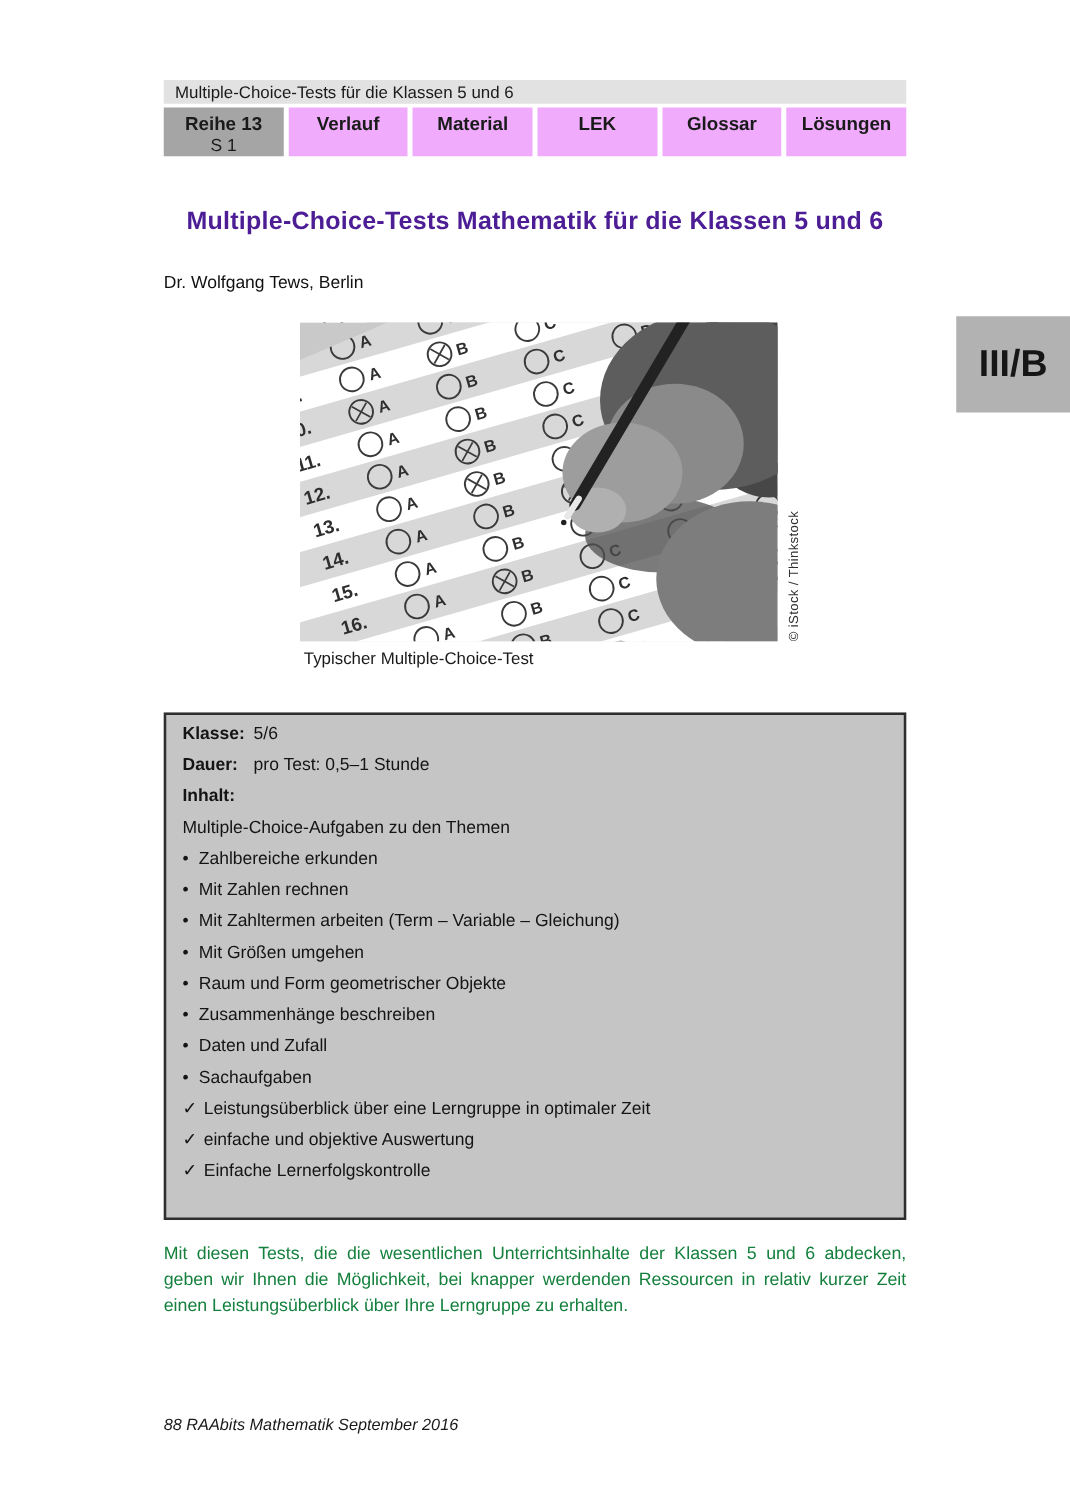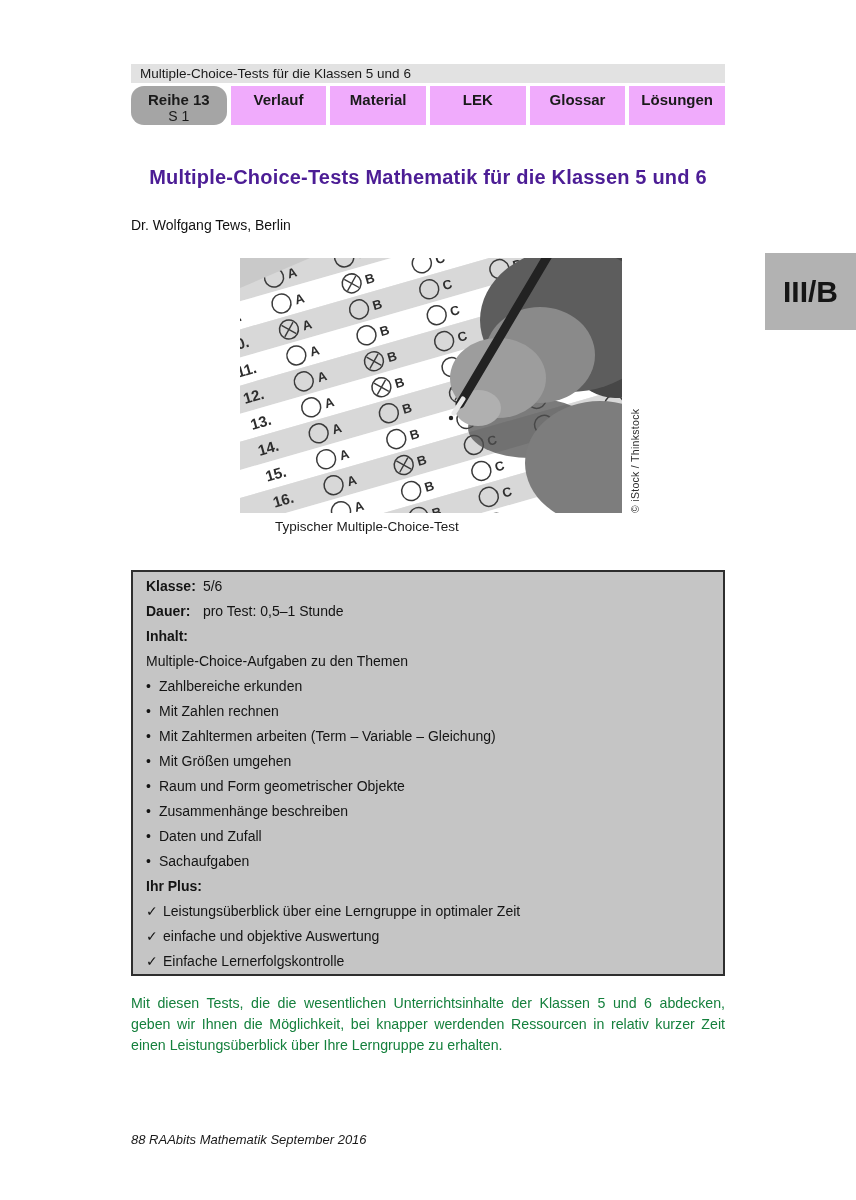--- a/index.html
+++ b/index.html
@@ -12,21 +12,21 @@
     position:absolute;left:131px;top:64px;width:594px;height:19px;
     background:#e2e2e2;font-size:13.5px;line-height:19px;padding-left:9px;
     box-sizing:border-box;color:#1a1a1a;
   }
   
   .tabs{position:absolute;left:131px;top:86px;width:594px;height:39px;display:flex;gap:4px;}
   .tab{
     flex:1 1 0;background:#f0abfc;text-align:center;padding-top:5px;box-sizing:border-box;
     font-size:15px;font-weight:bold;line-height:17px;color:#1a1a1a;
   }
-  .tab.active{background:#a5a5a5;border-radius:13px;}
+  .tab.active{background:#a5a5a5;}
   .tab .sub{font-weight:normal;font-size:14px;}
   
   .title{
     position:absolute;left:131px;top:166px;width:594px;text-align:center;
     font-size:20px;font-weight:bold;margin:0;color:#4c1d95;letter-spacing:0.2px;
   }
   .author{position:absolute;left:131px;top:217px;width:594px;text-align:left;font-size:14px;}
   
   .section-box{
     position:absolute;left:765px;top:253px;width:91px;height:77px;background:#b2b2b2;
@@ -34,21 +34,21 @@
     font-size:30px;font-weight:bold;color:#161616;
   }
   
   .photo{position:absolute;left:240px;top:258px;width:382px;height:255px;background:#e9e9e9;}
   .photo svg{display:block;width:382px;height:255px;}
   .photo-credit{
     position:absolute;left:629px;top:513px;width:122px;
     transform:rotate(-90deg);transform-origin:0 0;
     font-size:10.5px;color:#2e2e2e;white-space:nowrap;letter-spacing:0.3px;
   }
-  .caption{position:absolute;left:243px;top:519px;font-size:13.5px;color:#1a1a1a;margin-left:32px;}
+  .caption{position:absolute;left:243px;top:519px;font-size:13.5px;color:#1a1a1a;}
   
   .info-box{
     position:absolute;left:131px;top:570px;width:590px;height:400px;
     background:#c5c5c5;border:2px solid #2e2e2e;box-sizing:content-box;
     padding:2px 0 0 0;font-size:14px;color:#141414;
   }
   .info-box p{margin:0;line-height:25px;padding-left:13px;padding-right:29px;}
   .lbl{font-weight:bold;display:inline-block;min-width:53px;}
   .b{font-weight:bold;}
   .mark{display:inline-block;width:13px;}
@@ -301,21 +301,20 @@
     <p class="b">Inhalt:</p>
     <p>Multiple-Choice-Aufgaben zu den Themen</p>
     <p><span class="mark">•</span><span>Zahlbereiche erkunden</span></p>
     <p><span class="mark">•</span><span>Mit Zahlen rechnen</span></p>
     <p><span class="mark">•</span><span>Mit Zahltermen arbeiten (Term – Variable – Gleichung)</span></p>
     <p><span class="mark">•</span><span>Mit Größen umgehen</span></p>
     <p><span class="mark">•</span><span>Raum und Form geometrischer Objekte</span></p>
     <p><span class="mark">•</span><span>Zusammenhänge beschreiben</span></p>
     <p><span class="mark">•</span><span>Daten und Zufall</span></p>
     <p><span class="mark">•</span><span>Sachaufgaben</span></p>
-    <p class="b">Ihr Plus:</p>
     <p><span class="check">✓</span><span>Leistungsüberblick über eine Lerngruppe in optimaler Zeit</span></p>
     <p><span class="check">✓</span><span>einfache und objektive Auswertung</span></p>
     <p><span class="check">✓</span><span>Einfache Lernerfolgskontrolle</span></p>
   </div>
 
   <p class="bodytext">Mit diesen Tests, die die wesentlichen Unterrichtsinhalte der Klassen 5 und 6 abdecken, geben wir Ihnen die Möglichkeit, bei knapper werdenden Ressourcen in relativ kurzer Zeit einen Leistungsüberblick über Ihre Lerngruppe zu erhalten.</p>
 
   <div class="footer">88 RAAbits Mathematik September 2016</div>
 
 </div>

